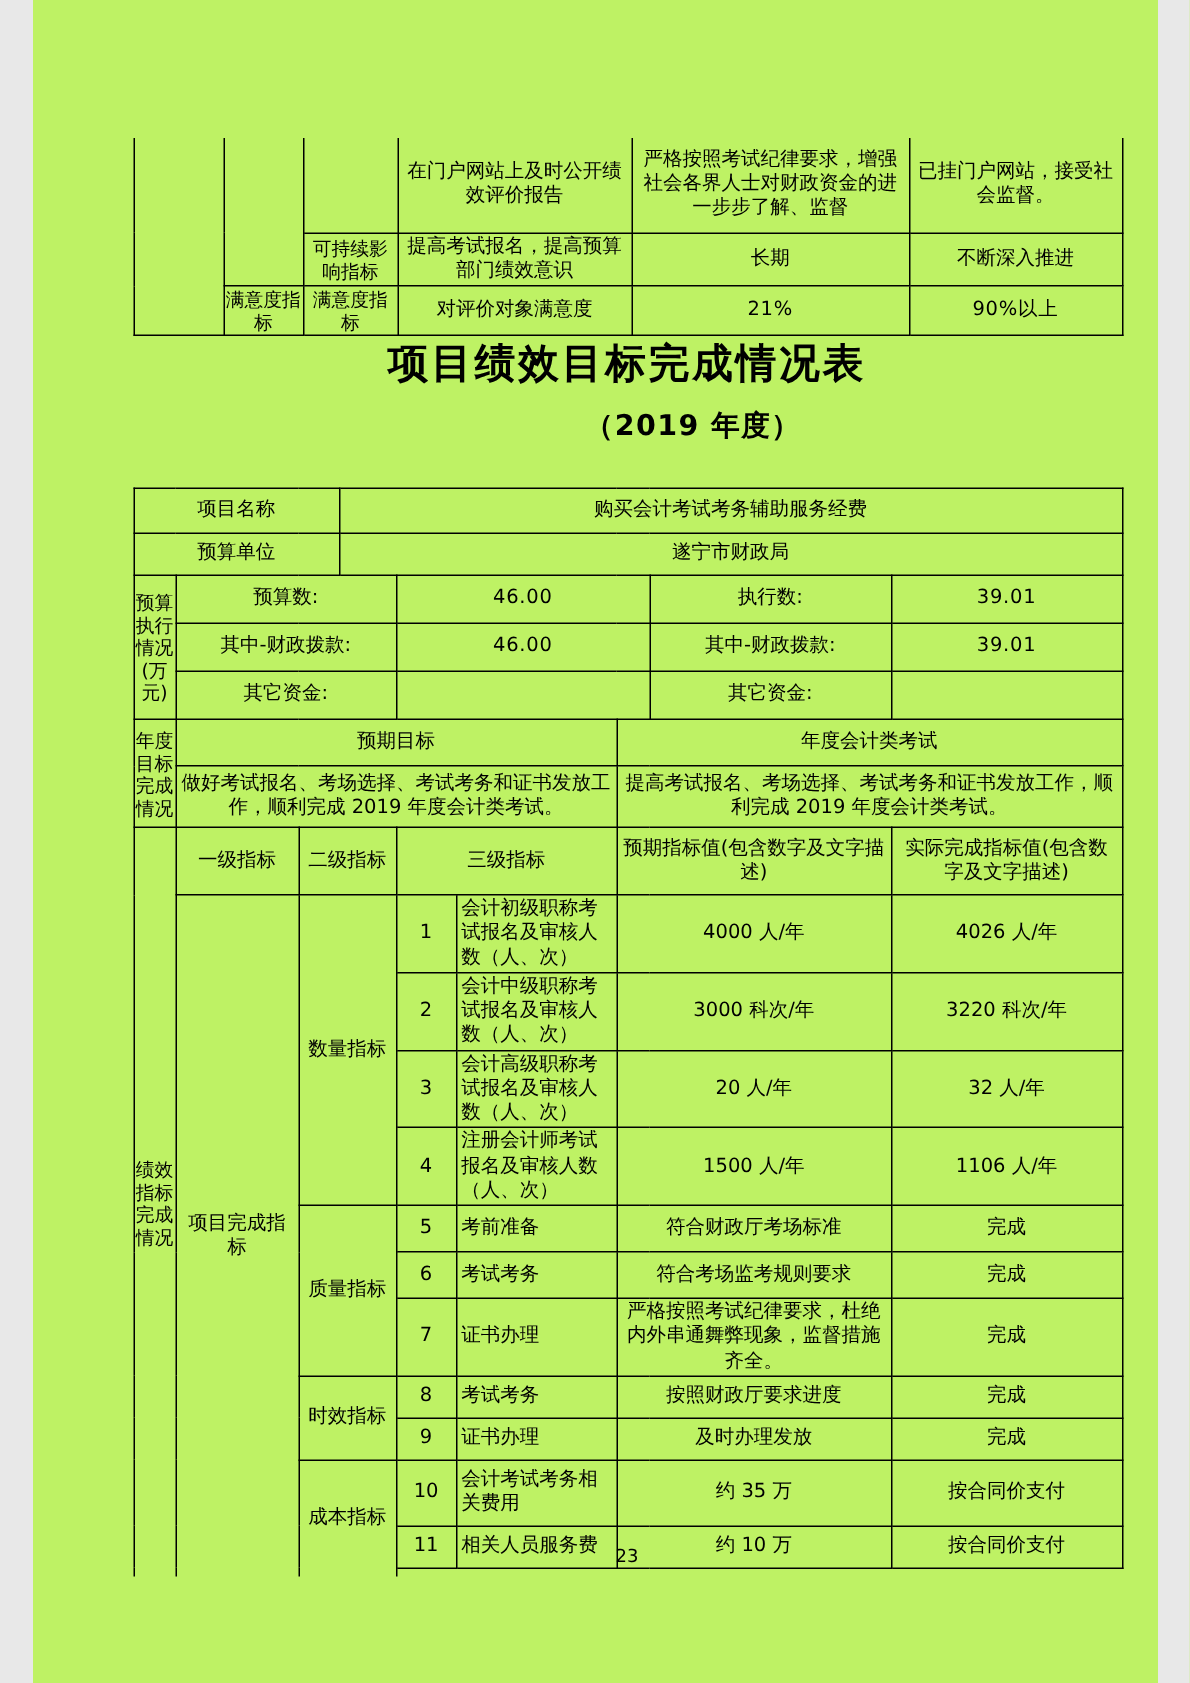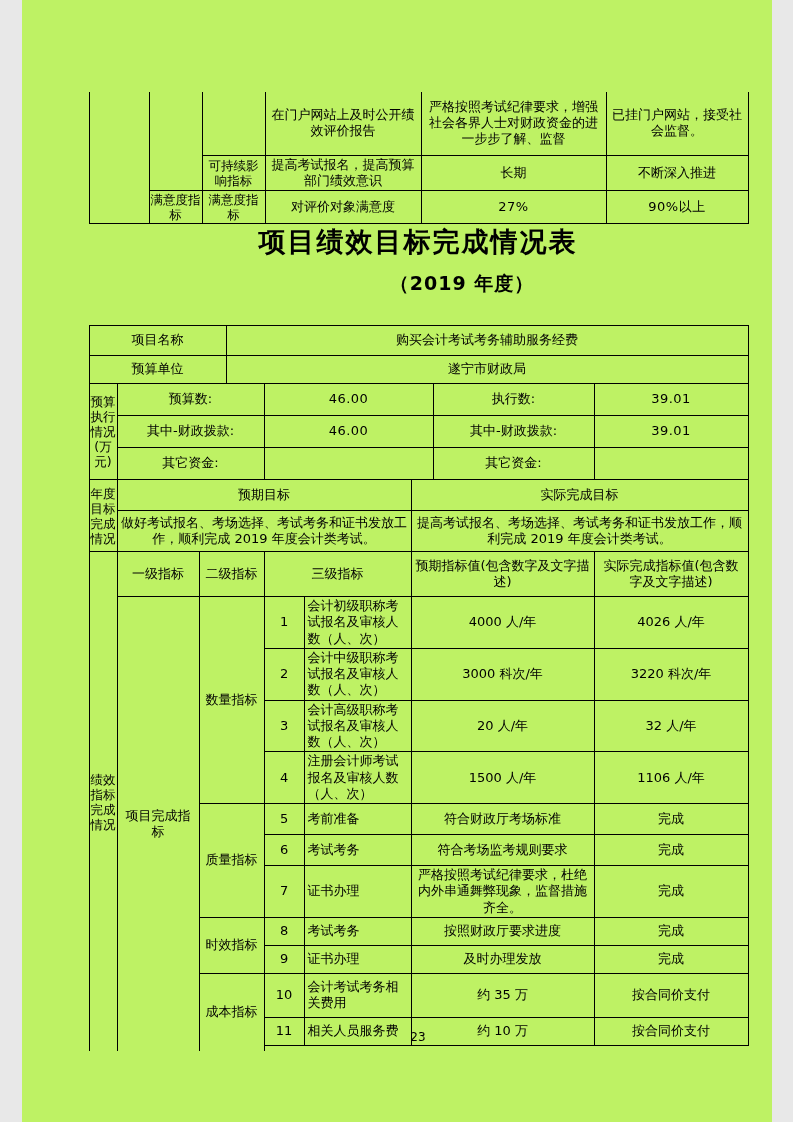--- a/index.html
+++ b/index.html
@@ -90,21 +90,21 @@
     <tr style="height:33px">
       <td class="vcell">可持续影响指标</td>
       <td>提高考试报名，提高预算部门绩效意识</td>
       <td>长期</td>
       <td>不断深入推进</td>
     </tr>
     <tr style="height:25px">
       <td class="vcell">满意度指标</td>
       <td class="vcell">满意度指标</td>
       <td>对评价对象满意度</td>
-      <td class="figure">27%</td>
+      <td class="figure">21%</td>
       <td class="figure">90%以上</td>
     </tr>
   </tbody>
     </table>
 
   <div class="title-line doc-title">项目绩效目标完成情况表</div>
   <div class="title-line doc-subtitle">（2019 年度）</div>
 
   <table class="t2">
     <colgroup>
@@ -146,21 +146,21 @@
     <tr style="height:32px">
       <td colspan="3">其它资金:</td>
       <td colspan="3"></td>
       <td>其它资金:</td>
       <td></td>
     </tr>
 
     <tr style="height:31px">
       <td class="vcell" rowspan="2">年度目标完成情况</td>
       <td colspan="5">预期目标</td>
-      <td colspan="3">实际完成目标</td>
+      <td colspan="3">年度会计类考试</td>
     </tr>
     <tr style="height:41px">
       <td colspan="5">做好考试报名、考场选择、考试考务和证书发放工作，顺利完成 2019 年度会计类考试。</td>
       <td colspan="3">提高考试报名、考场选择、考试考务和证书发放工作，顺利完成 2019 年度会计类考试。</td>
     </tr>
 
     <tr style="height:45px">
       <td class="vcell no-bottom" rowspan="13">绩效指标完成情况</td>
       <td>一级指标</td>
       <td colspan="2">二级指标</td>

